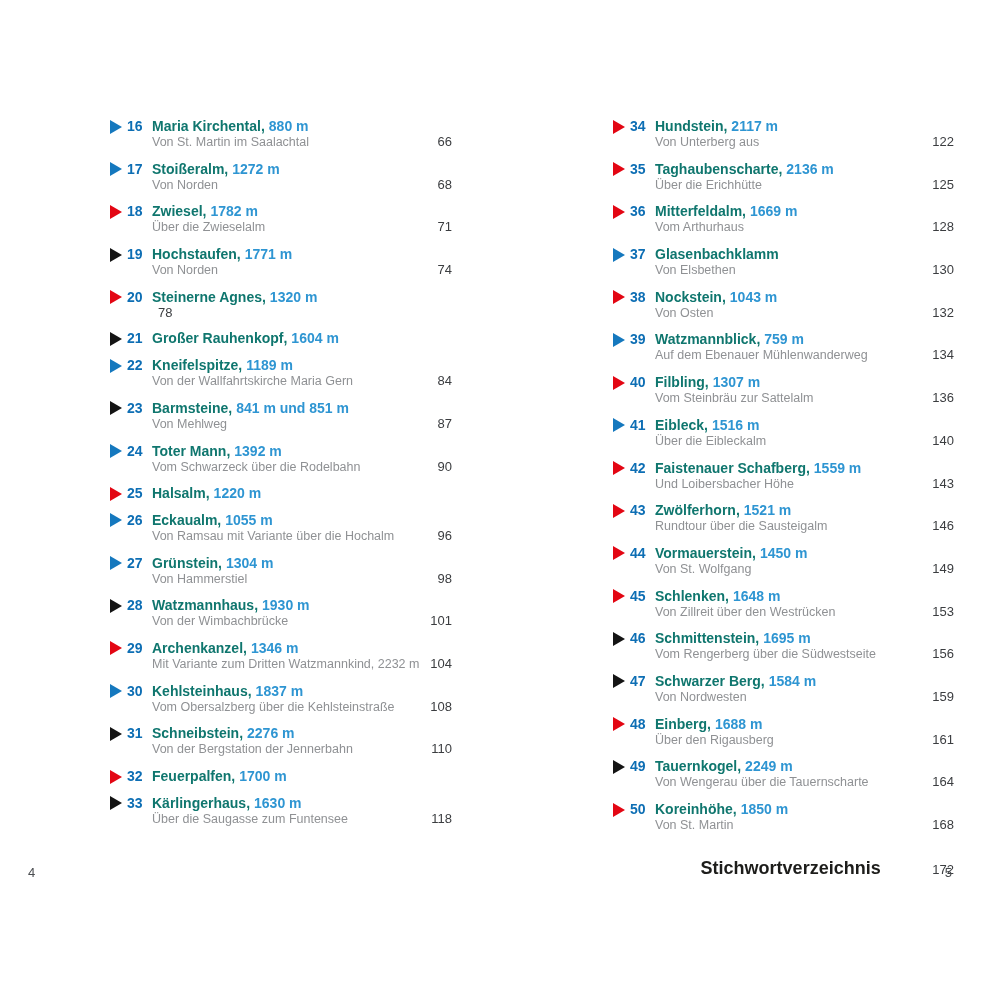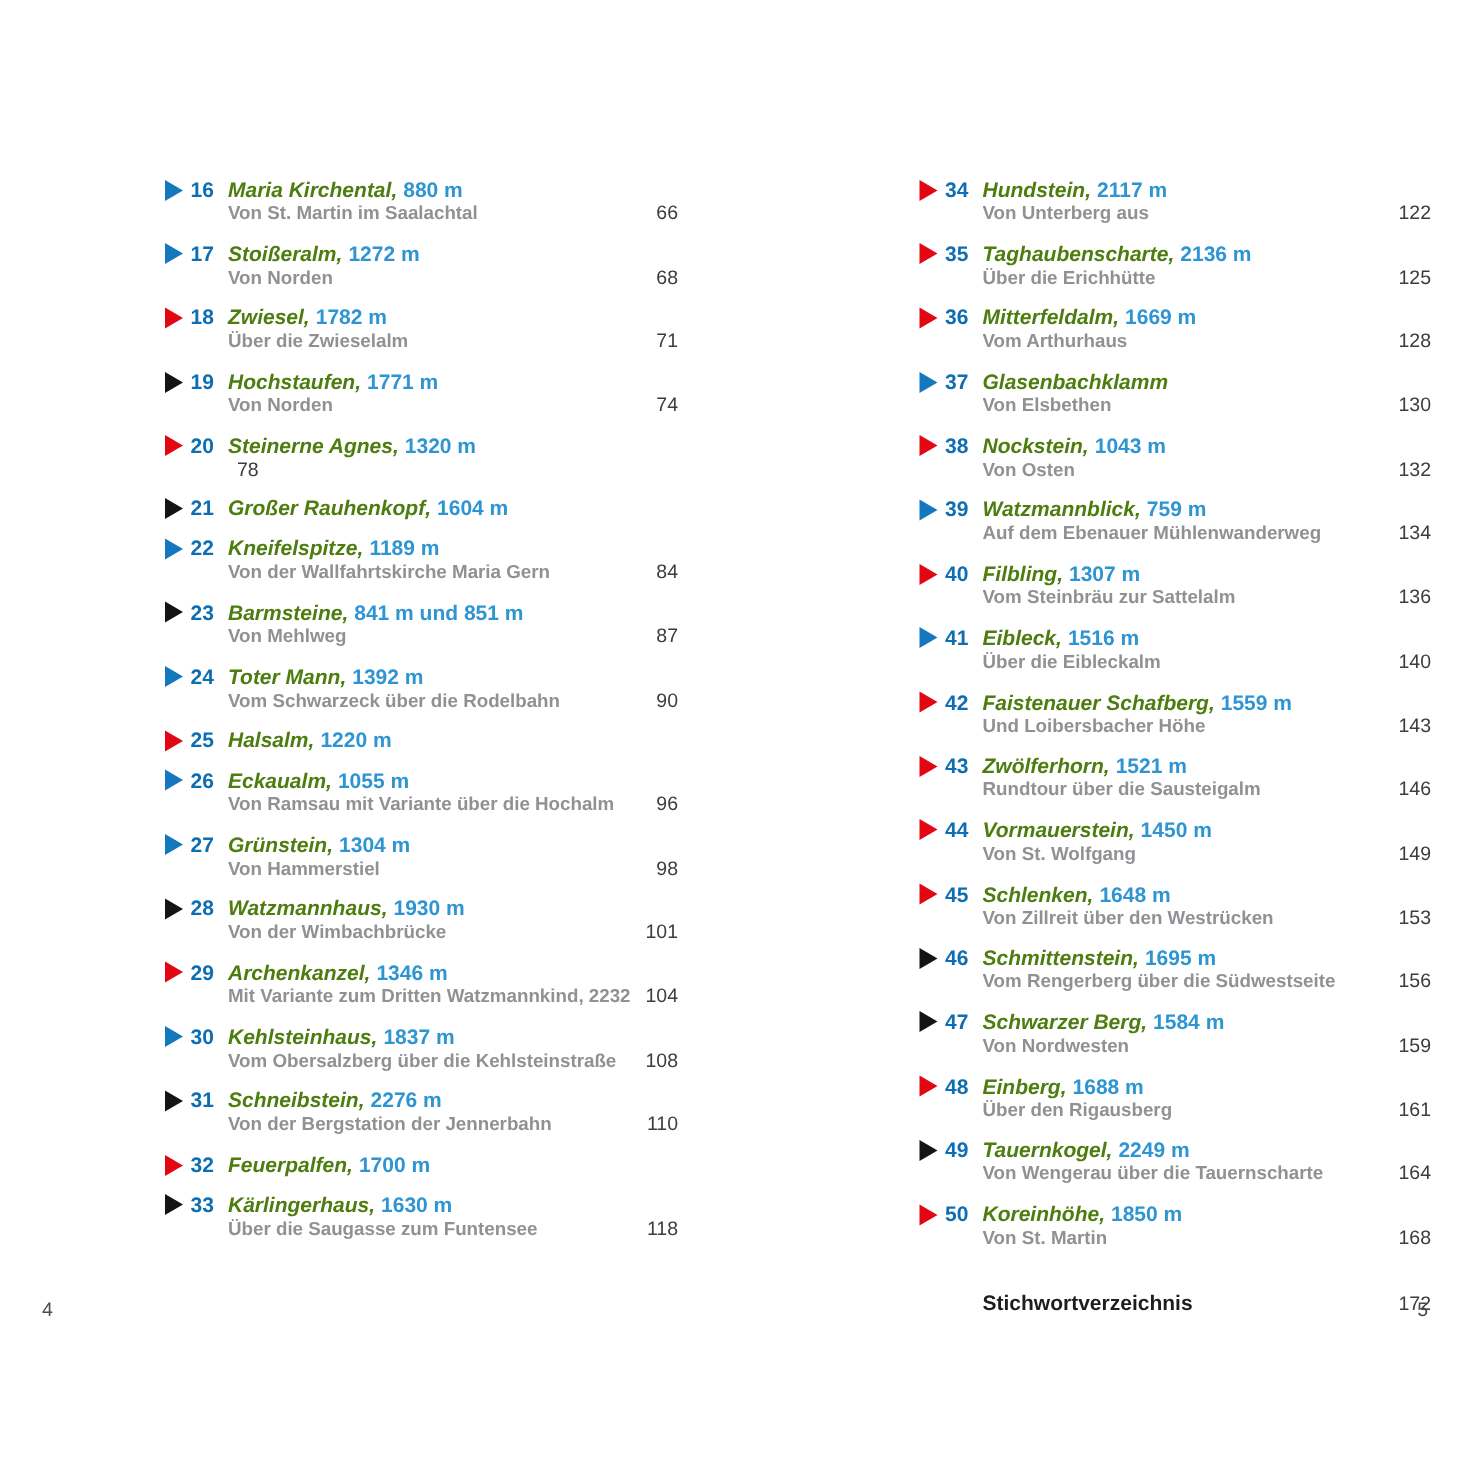--- a/index.html
+++ b/index.html
@@ -47,54 +47,54 @@
     color: #0d6eb4;
     line-height: 16px;
   }
   .etext { flex: 1; min-width: 0; }
   .line1 {
     font-size: 14px;
     font-weight: bold;
     line-height: 16px;
     white-space: nowrap;
   }
-  .t-name { color: #4d7c0f; font-style: italic; }
+  .t-name { color: #0f766e; }
   .t-elev { color: #2e95d2; }
   .t-elev:not(:empty) { margin-left: 4px; }
   .line2 {
     display: flex;
     align-items: baseline;
     line-height: 15px;
   }
   .sub {
     flex: 1;
     font-size: 12.5px;
     color: #8f9194;
     white-space: nowrap;
     overflow: hidden;
-    font-weight: bold;
   }
   .pg {
     margin-left: 6px;
     font-size: 13px;
     color: #3b3d40;
     text-align: center;
   }
   .index-row {
     display: flex;
     align-items: baseline;
     padding-left: 42px;
     margin-top: 16px;
     line-height: 16px;
   }
   .index-label {
     flex: 1;
-    font-size: 14px;
+    font-size: 18px;
     font-weight: bold;
     color: #1d1d1b;
+    text-align: center;
   }
   .footer-num {
     position: absolute;
     top: 865px;
     font-size: 13px;
     color: #4a4d50;
   }
   .footer-num.left  { left: 28px; }
   .footer-num.right { left: 900px; width: 52px; text-align: right; }
 </style>

